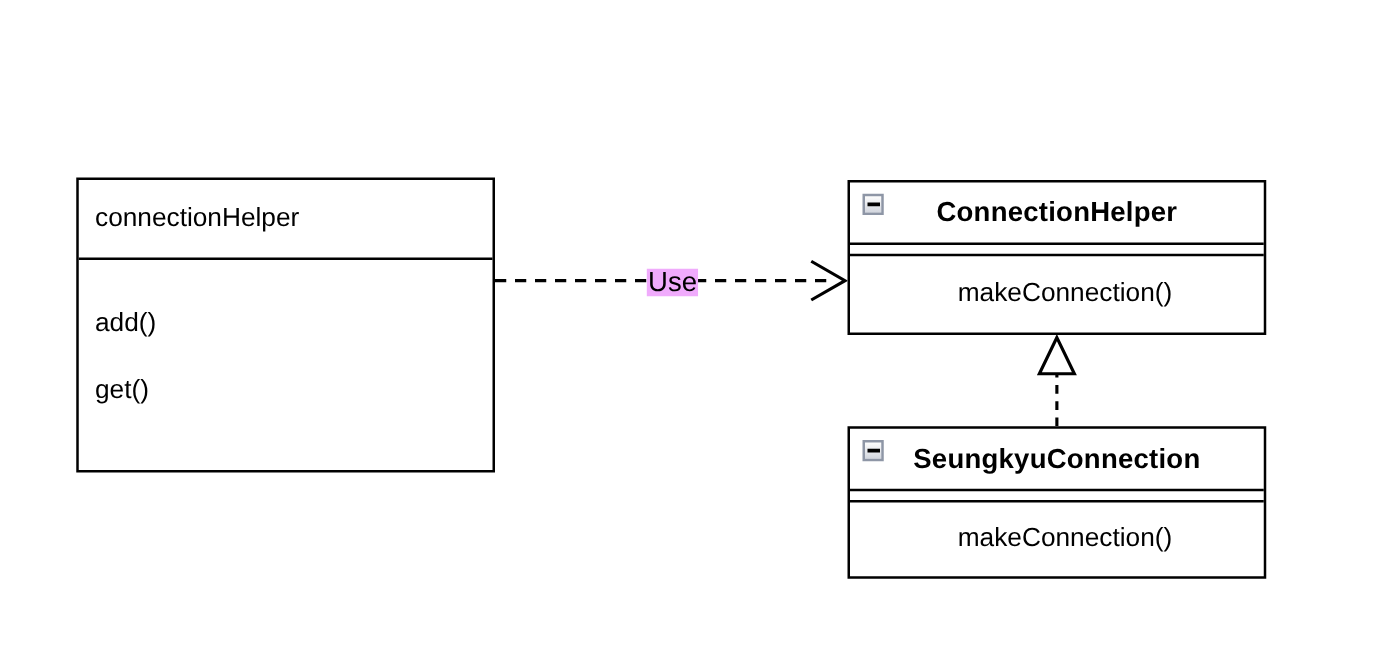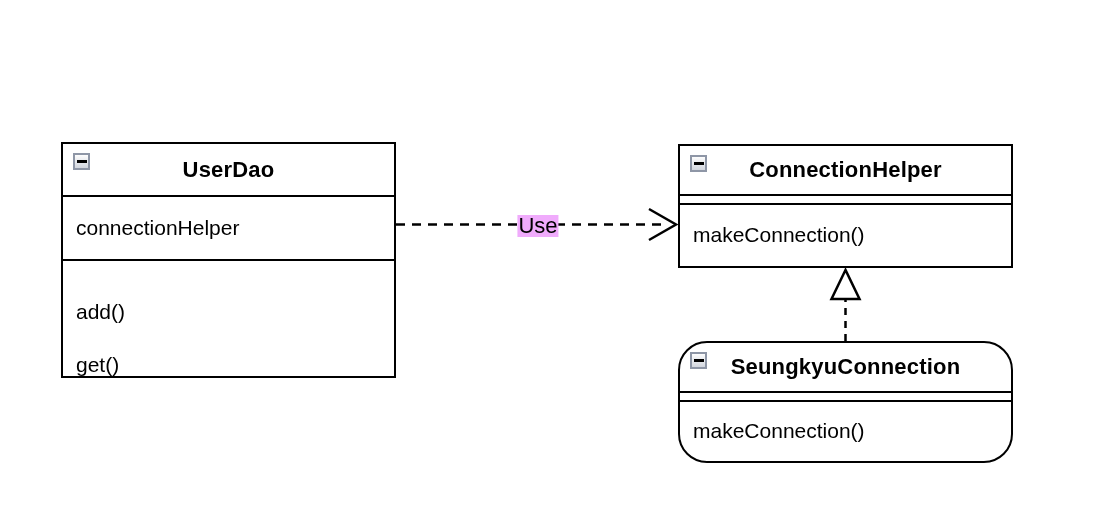--- a/index.html
+++ b/index.html
@@ -66,38 +66,39 @@
     color: #000000;
     height: 53px;
   }
   .uml-attrs.single { height: 64px; }
   .uml-attrs.single .member-row { height: 62px; }
   .uml-methods { }
   .uml-methods.pad-top { padding-top: 24px; }
   .uml-methods.centered {
     display: flex;
     align-items: center;
+    justify-content: center;
   }
   .edge-label {
     position: absolute;
     z-index: 3;
     font-size: 22px;
     color: #000000;
     background: #f0abfc;
     padding: 0 1px;
     transform: translate(-50%, -50%);
     line-height: 1;
   }
   
   #box-userdao      { left: 61px;  top: 142px; width: 335px; height: 236px; }
   #box-userdao .uml-header { height: 53px; }
   #box-connectionhelper { left: 678px; top: 144px; width: 335px; height: 124px; }
   #box-connectionhelper .uml-header { height: 50px; }
   #box-connectionhelper .uml-methods { height: 59px; }
-  #box-seungkyuconnection { left: 678px; top: 341px; width: 335px; height: 122px; border-radius: 29px; }
+  #box-seungkyuconnection { left: 678px; top: 341px; width: 335px; height: 122px; }
   #box-seungkyuconnection .uml-header { height: 50px; }
   #box-seungkyuconnection .uml-methods { height: 57px; }
 </style>
 </head>
 <body>
 
 <div class="canvas">
 
   <svg class="connectors">
 
@@ -108,26 +109,20 @@
 
     <g>
       <line x1="845.5" y1="341" x2="845.5" y2="300" stroke="#000000" stroke-width="2.5" stroke-dasharray="7 6"></line>
       <polygon points="845.5,270 831.5,299 859.5,299" fill="#ffffff" stroke="#000000" stroke-width="2.5"></polygon>
     </g>
   </svg>
 
   <div class="edge-label" style="left:538px; top:226px;">Use</div>
 
   <div class="uml-box" id="box-userdao">
-    <div class="uml-header">
-      <span class="collapse-btn">
-        <span class="minus-bar"></span>
-      </span>
-      <span class="uml-title">UserDao</span>
-    </div>
     <div class="uml-attrs single">
       <div class="member-row">connectionHelper</div>
     </div>
     <div class="uml-methods pad-top">
       <div class="member-row">add()</div>
       <div class="member-row">get()</div>
     </div>
   </div>
 
   <div class="uml-box" id="box-connectionhelper">

